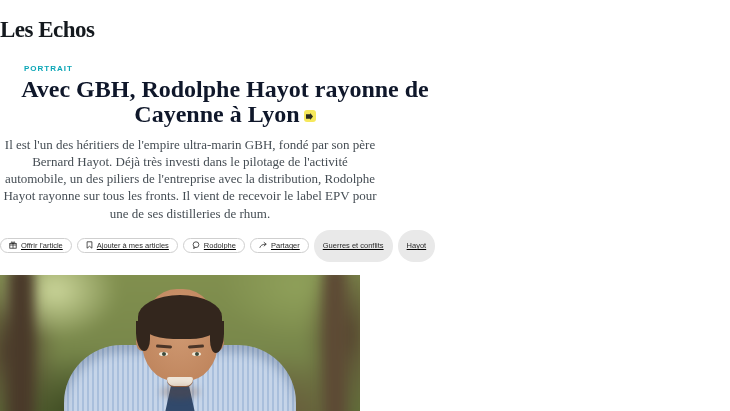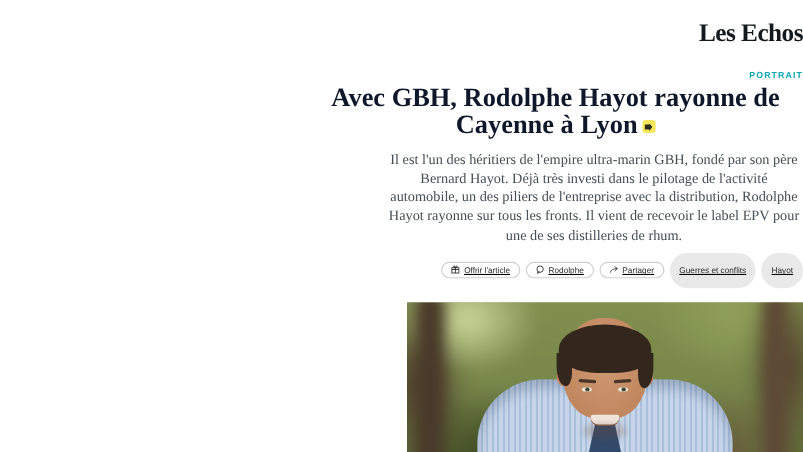--- a/index.html
+++ b/index.html
@@ -1,18 +1,18 @@
 <!DOCTYPE html>
 <html><head>
 <meta charset="utf-8">
 <style>
   * { margin:0; padding:0; box-sizing:border-box; }
   html,body { width:730px; height:411px; background:#ffffff; overflow:hidden;
               font-family:"Liberation Sans", sans-serif; }
-  .page { width:730px; height:411px; display:flex; flex-direction:column; align-items:flex-end; }
+  .page { width:730px; height:411px; display:flex; flex-direction:column; align-items:flex-start; }
 
   
   .masthead { padding-top:17px; }
   .logo { font-family:"Liberation Serif", serif; font-weight:bold; font-size:23px;
           color:#14191e; letter-spacing:-0.5px; }
 
   
   .kicker { margin-top:21px; font-size:8px; font-weight:bold; letter-spacing:1px;
             color:#0ba6b6; text-transform:uppercase;margin-left:24px; }
 
@@ -129,20 +129,26 @@
     <button class="btn">
       <span><svg width="8" height="8" viewBox="0 0 10 10" fill="none" stroke="#2b2b2b" stroke-width="1">
             <rect x="1" y="3" width="8" height="6"></rect>
             <line x1="1" y1="5" x2="9" y2="5"></line>
             <line x1="5" y1="3" x2="5" y2="9"></line>
             <path d="M5 3 C3 3 2 1 3.5 1 C4.5 1 5 2 5 3 C5 2 5.5 1 6.5 1 C8 1 7 3 5 3"></path>
           </svg></span>
       <span>Offrir l'article</span>
     </button>
     <button class="btn">
+      <span><svg width="7" height="8" viewBox="0 0 8 10" fill="none" stroke="#2b2b2b" stroke-width="1">
+            <path d="M1 1 H7 V9 L4 6.6 L1 9 Z"></path>
+          </svg></span>
+      <span>Ajouter à mes articles</span>
+    </button>
+    <button class="btn">
       <span><svg width="8" height="8" viewBox="0 0 10 10" fill="none" stroke="#2b2b2b" stroke-width="1">
             <circle cx="5" cy="4.6" r="3.6"></circle>
             <path d="M2.6 7.4 L2 9.4 L4.4 8.1"></path>
           </svg></span>
       <span>Rodolphe</span>
     </button>
     <button class="btn">
       <span><svg width="8" height="8" viewBox="0 0 10 10" fill="none" stroke="#2b2b2b" stroke-width="1">
             <path d="M6 1.5 L9 4 L6 6.5"></path>
             <path d="M9 4 C4 4 2 5.5 1 8.5"></path>

